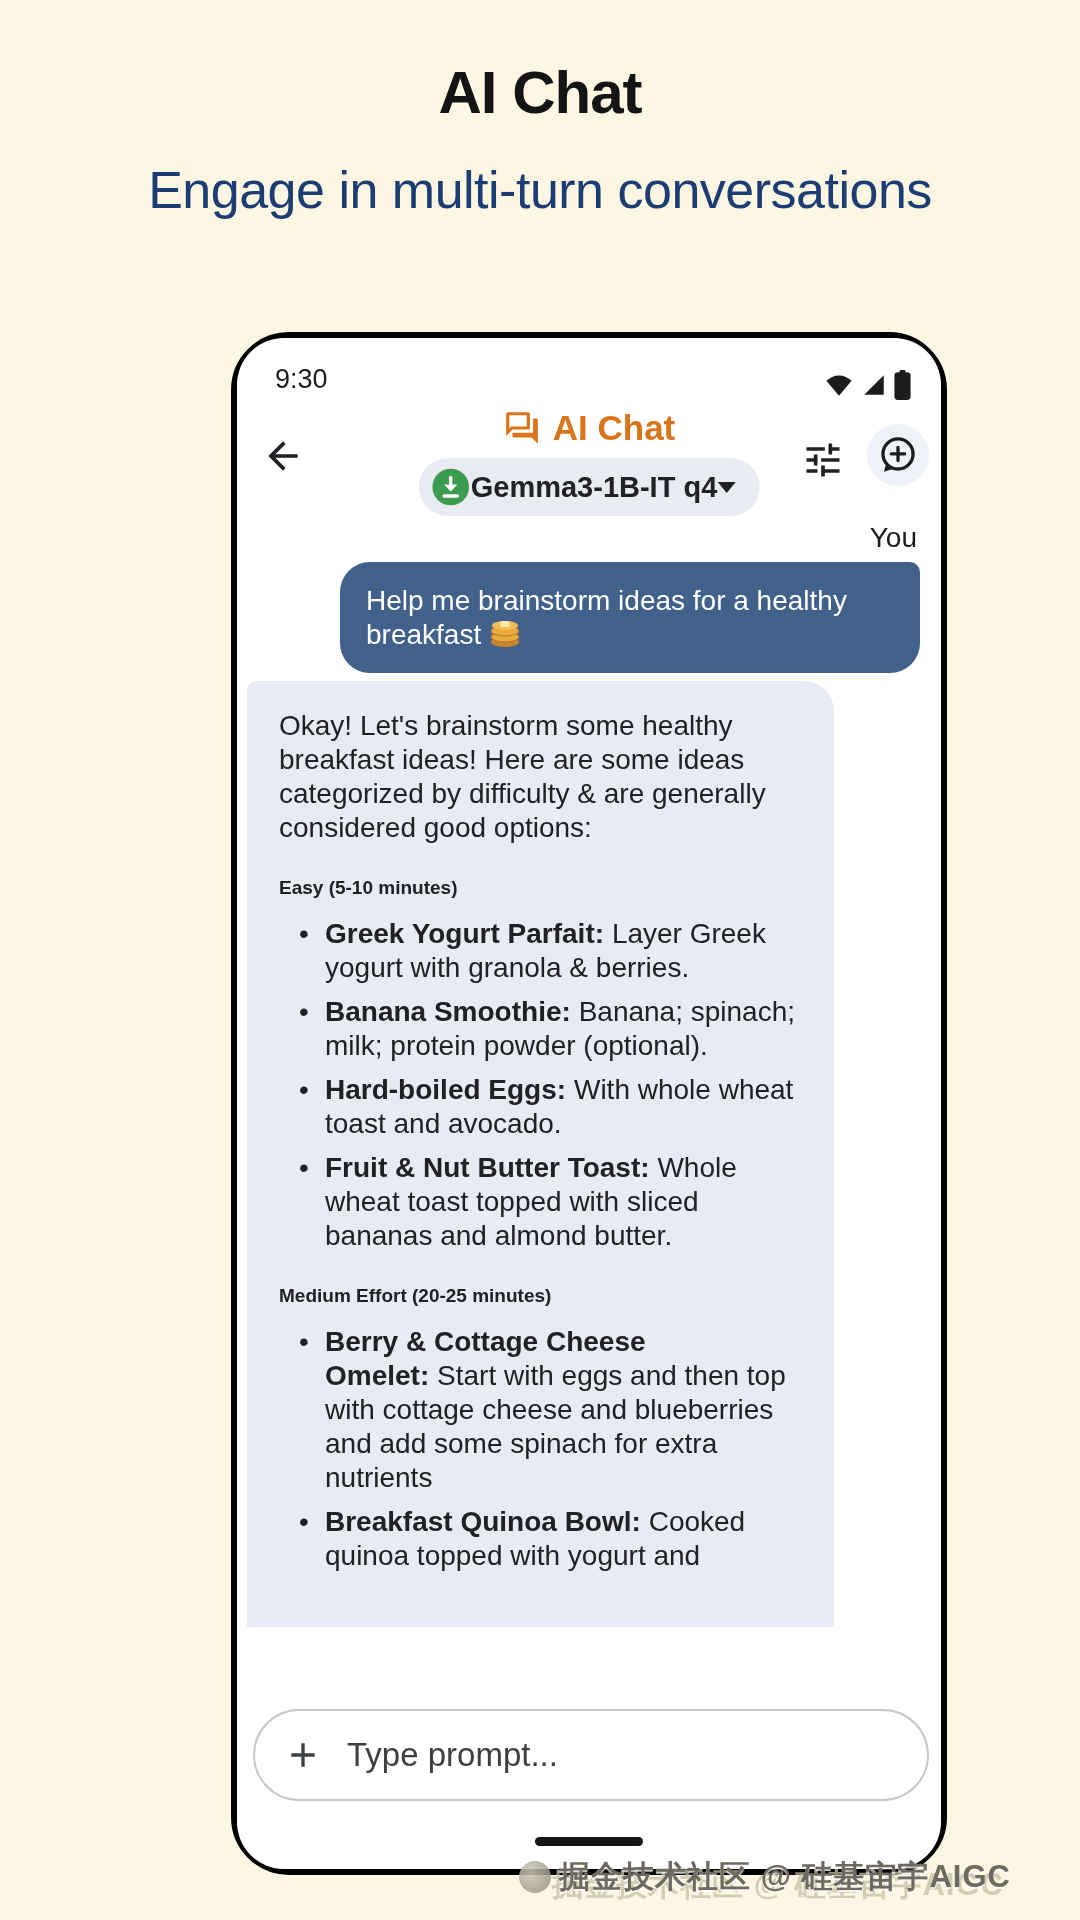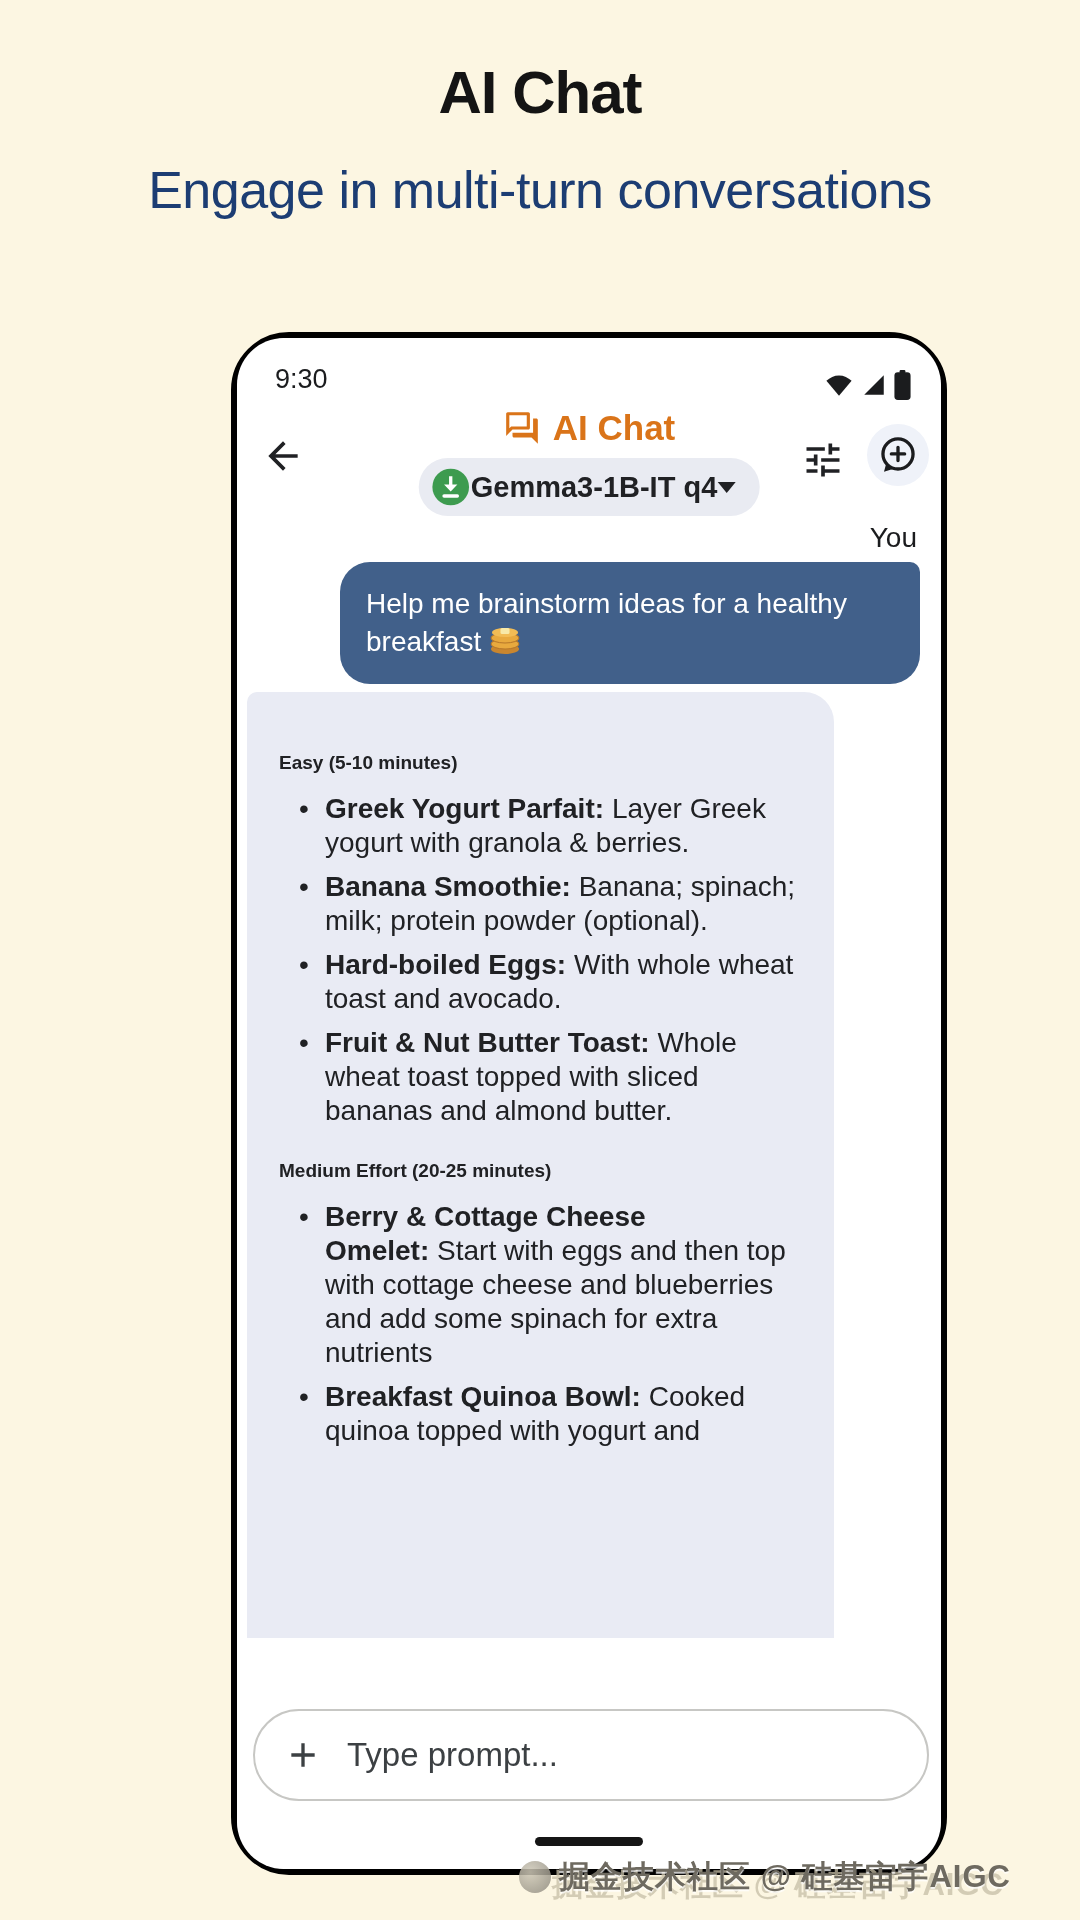--- a/index.html
+++ b/index.html
@@ -30,21 +30,21 @@
 
   .model-chip { position:absolute; top:120px; left:50%; transform:translateX(-50%);
     height:58px; border-radius:29px; background:#E9EBF2; display:flex; align-items:center;
     padding:0 24px 0 12px; }
   .chip-label { font-size:29px; font-weight:600; color:#202124; white-space:nowrap; }
   .caret-down { width:0; height:0; border-left:9px solid transparent; border-right:9px solid transparent; border-top:11px solid #202124; }
 
   .chat { position:absolute; top:184px; left:10px; right:10px; }
   .you-label { text-align:right; padding-right:14px; font-size:28px; color:#1B1C1E; }
   .user-bubble { margin:8px 11px 0 auto; width:580px; background:#41608A; color:#FFFFFF;
-    border-radius:30px 10px 30px 30px; padding:23px 26px; font-size:28px; line-height:38px; }
+    border-radius:30px 10px 30px 30px; padding:23px 26px; font-size:28px; line-height:31px; }
   .pancakes { display:inline-block; vertical-align:-4px; margin-left:6px; }
   .model-label { margin:34px 0 0 6px; font-size:27px; color:#1B1C1E; }
 
   .ai-bubble { margin-top:8px; width:587px; height:946px; overflow:hidden; background:#E9EBF4;
     border-radius:10px 30px 0 0; padding:28px 22px 0 32px; color:#202124; font-size:28px; line-height:34px; }
   .ai-bubble p { margin:0; }
   .ai-section-heading { margin:26px 0 0 0; font-size:19px; font-weight:700; }
   .ai-bubble ul { list-style:none; margin:12px 0 0 0; padding:0; }
   .ai-bubble li { position:relative; padding-left:46px; margin-bottom:10px; }
   .ai-bubble li::before { content:"•"; position:absolute; left:20px; top:0; color:#202124; }
@@ -155,20 +155,21 @@
               <ellipse cx="18" cy="21" rx="14" ry="5" fill="#E8A93E" stroke="#B5762A" stroke-width="1"></ellipse>
               <ellipse cx="18" cy="15" rx="14" ry="5" fill="#E8A93E" stroke="#B5762A" stroke-width="1"></ellipse>
               <ellipse cx="18" cy="9.5" rx="13" ry="4.6" fill="#F2BC55"></ellipse>
               <rect x="13.5" y="5" width="9" height="6" rx="1.5" fill="#F8E9A8"></rect>
             </svg>
           </span>
         </div>
 
 
         <div class="ai-bubble">
+          <p>Okay! Let's brainstorm some healthy breakfast ideas! Here are some ideas categorized by difficulty &amp; are generally considered good options:</p>
 
           <div class="ai-section-heading">Easy (5-10 minutes)</div>
           <ul>
             <li><span class="item-bold">Greek Yogurt Parfait:</span><span>Layer Greek yogurt with granola &amp; berries.</span></li>
             <li><span class="item-bold">Banana Smoothie:</span><span>Banana; spinach; milk; protein powder (optional).</span></li>
             <li><span class="item-bold">Hard-boiled Eggs:</span><span>With whole wheat toast and avocado.</span></li>
             <li><span class="item-bold">Fruit &amp; Nut Butter Toast:</span><span>Whole wheat toast topped with sliced bananas and almond butter.</span></li>
           </ul>
 
           <div class="ai-section-heading">Medium Effort (20-25 minutes)</div>

